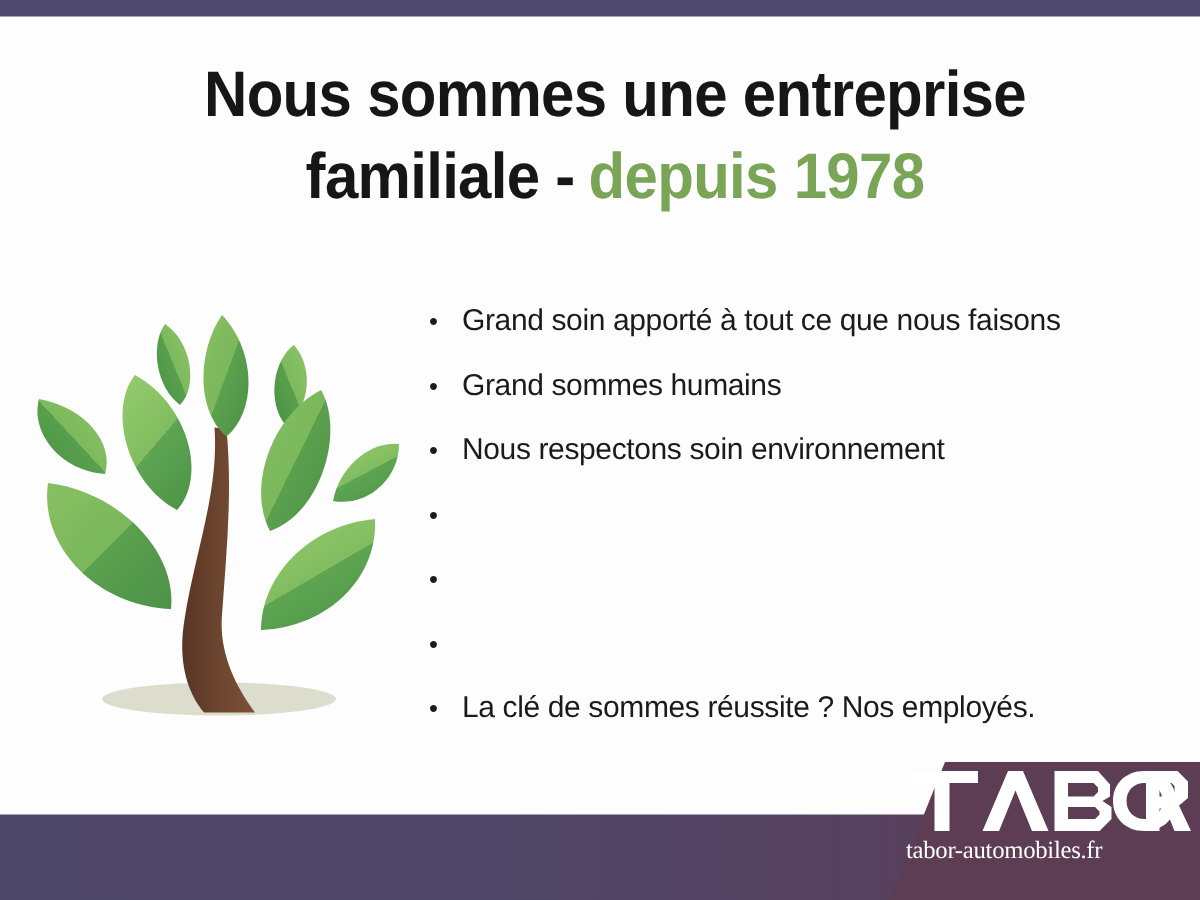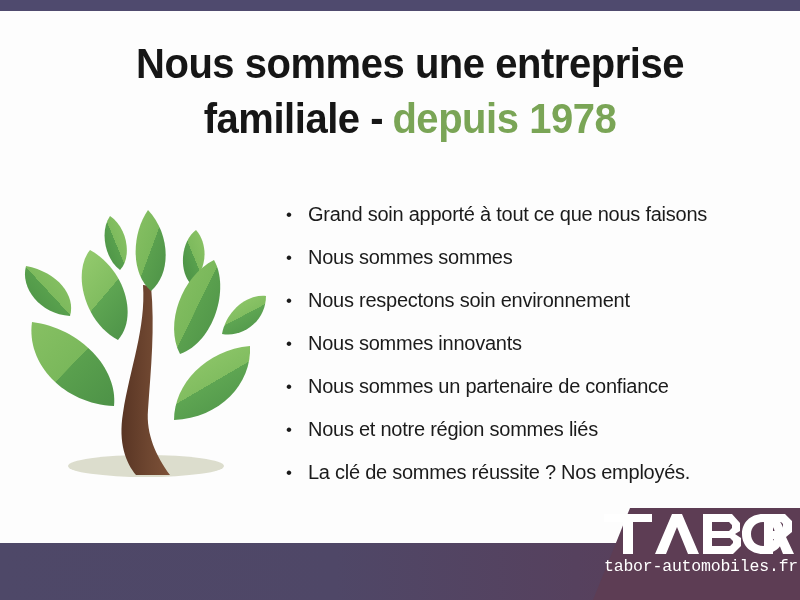--- a/index.html
+++ b/index.html
@@ -64,21 +64,21 @@
   }
   .logo-mark {
     display: block;
   }
   .logo-tagline {
     position: absolute;
     left: 0;
     top: 43px;
     width: 188px;
     color: #ffffff;
-    font-family: Liberation Mono, monospace;
+    font-family: Liberation Serif, serif;
     font-size: 16.5px;
     letter-spacing: -0.2px;
     white-space: nowrap;
   }
 
   
   .headline {
     position: absolute;
     left: 60px;
     top: 36px;
@@ -226,37 +226,34 @@
     </svg>
   </div>
 
   <ul class="bullets">
     <li class="bullet-row">
       <span class="bullet-dot">•</span>
       <span class="bullet-text">Grand soin apporté à tout ce que nous faisons</span>
     </li>
     <li class="bullet-row">
       <span class="bullet-dot">•</span>
-      <span class="bullet-text">Nous sommes sommes</span>
+      <span class="bullet-text">Grand sommes humains</span>
     </li>
     <li class="bullet-row">
       <span class="bullet-dot">•</span>
       <span class="bullet-text">Nous respectons soin environnement</span>
     </li>
     <li class="bullet-row">
       <span class="bullet-dot">•</span>
-      <span class="bullet-text">Nous sommes innovants</span>
-    </li>
-    <li class="bullet-row">
-      <span class="bullet-dot">•</span>
-      <span class="bullet-text">Nous sommes un partenaire de confiance</span>
-    </li>
-    <li class="bullet-row">
-      <span class="bullet-dot">•</span>
-      <span class="bullet-text">Nous et notre région sommes liés</span>
+    </li>
+    <li class="bullet-row">
+      <span class="bullet-dot">•</span>
+    </li>
+    <li class="bullet-row">
+      <span class="bullet-dot">•</span>
     </li>
     <li class="bullet-row">
       <span class="bullet-dot">•</span>
       <span class="bullet-text">La clé de sommes réussite ? Nos employés.</span>
     </li>
   </ul>
 
   <div class="footer-band"></div>
   <div class="logo-panel"></div>
 

